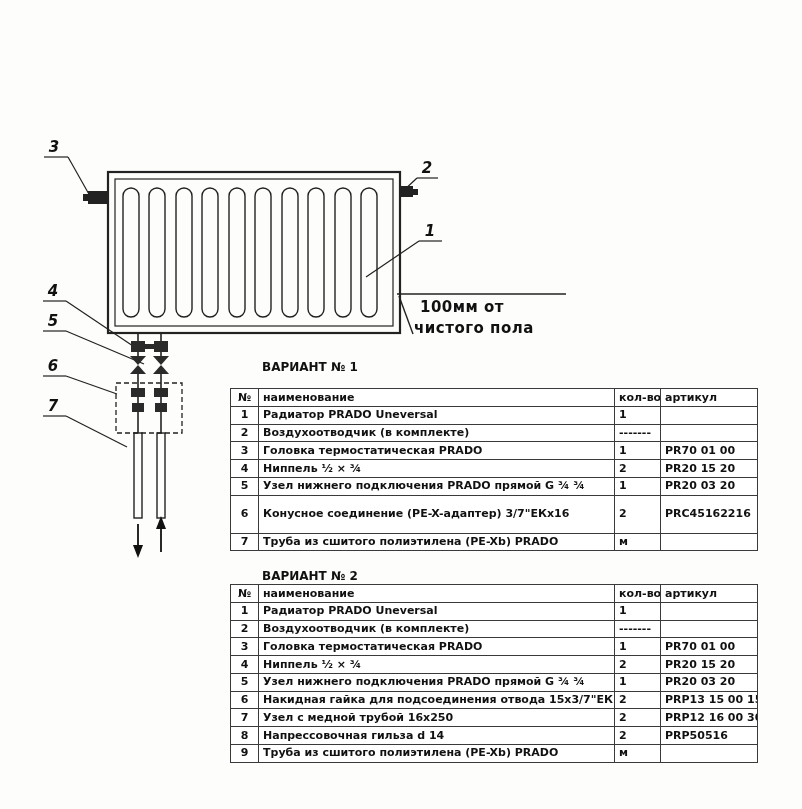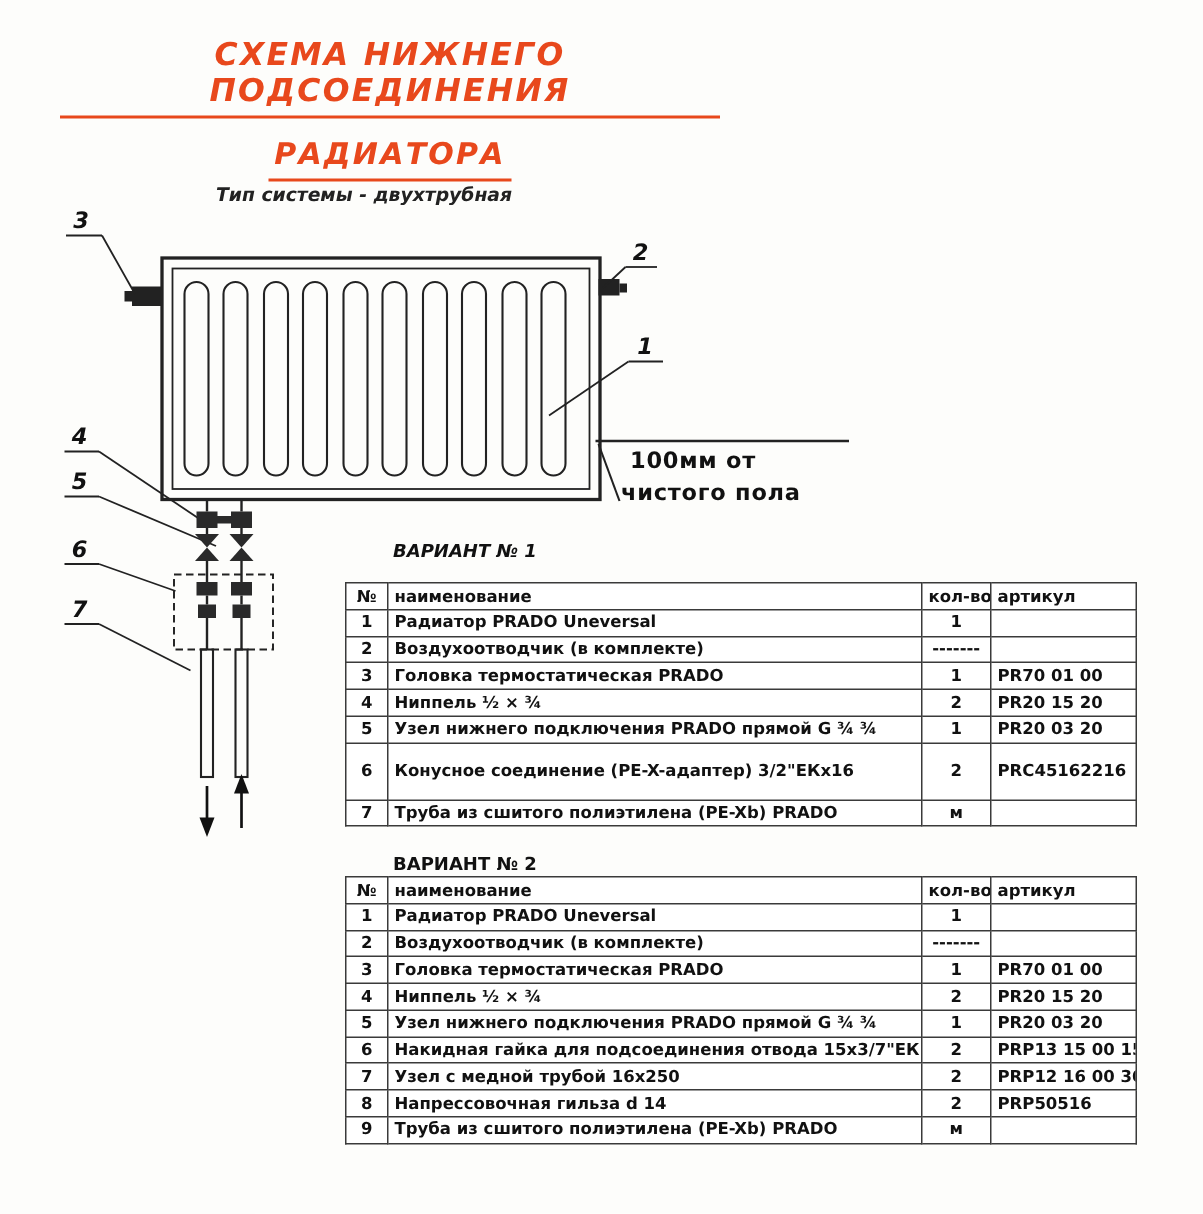--- a/index.html
+++ b/index.html
@@ -24,46 +24,41 @@
   .sysnote { position:absolute; left:144px; top:121px; font-style:italic; font-weight:bold;
              font-size:12.5px; line-height:17px; color:#222; }
 
   
   svg.drawing { position:absolute; left:0; top:0; }
   .callout { font:italic bold 15px "DejaVu Sans",sans-serif; fill:#111; }
   .floor-text { font:600 15px "DejaVu Sans",sans-serif; fill:#111; letter-spacing:.5px; }
 
   
   .tbl-title { position:absolute; font-size:12px; font-weight:bold; color:#111; }
-  .tbl-title-1 { left:262px; top:360px;font-style:italic; }
+  .tbl-title-1 { left:262px; top:360px; }
   .tbl-title-2 { left:262px; top:569px; }
   table.parts { position:absolute; border-collapse:collapse; background:#fff; table-layout:fixed; }
   table.parts-1 { left:230px; top:388px; width:527px; }
   table.parts-2 { left:230px; top:584px; width:527px; }
   table.parts th, table.parts td {
     border:1px solid #3a3a3a; font-size:11px; font-weight:600; color:#111;
     padding:1.5px 4px; line-height:1.25; text-align:left; vertical-align:middle;
     overflow:hidden; white-space:nowrap;
   }
   table.parts th:nth-child(1), table.parts td:nth-child(1) { text-align:center; }
-  table.parts th:nth-child(3), table.parts td:nth-child(3) { text-align:center; }
+  table.parts th:nth-child(3), table.parts td:nth-child(3) { text-align:left; }
   table.parts-1 tbody tr:nth-child(6) td { height:38px; white-space:normal; }
 </style>
 </head>
 <body>
 
 <div class="page">
 
-  <div class="title">
-    <div><span class="title-line">СХЕМА НИЖНЕГО ПОДСОЕДИНЕНИЯ</span></div>
-    <div><span class="title-line title-line2">РАДИАТОРА</span></div>
-  </div>
 
   <div class="sysnote">
-    <div>Тип системы - двухтрубная</div>
   </div>
 
   <svg class="drawing" width="802" height="809" viewBox="0 0 802 809">
 
     <g stroke="#222" fill="none">
       <rect x="108" y="172" width="292" height="161" stroke-width="2.2"></rect>
       <rect x="115" y="179" width="278" height="147" stroke-width="1.2"></rect>
     </g>
 
     <g stroke="#222" fill="none" stroke-width="1.4">
@@ -226,21 +221,21 @@
           <td>PR20 15 20</td>
         </tr>
         <tr>
           <td>5</td>
           <td>Узел нижнего подключения PRADO прямой G ¾ ¾</td>
           <td>1</td>
           <td>PR20 03 20</td>
         </tr>
         <tr>
           <td>6</td>
-          <td>Конусное соединение (PE-X-адаптер) 3/2"ЕКх16</td>
+          <td>Конусное соединение (PE-X-адаптер) 3/7"ЕКх16</td>
           <td>2</td>
           <td>PRC45162216</td>
         </tr>
         <tr>
           <td>7</td>
           <td>Труба из сшитого полиэтилена (PE-Xb) PRADO</td>
           <td>м</td>
           <td></td>
         </tr>
       </tbody>

